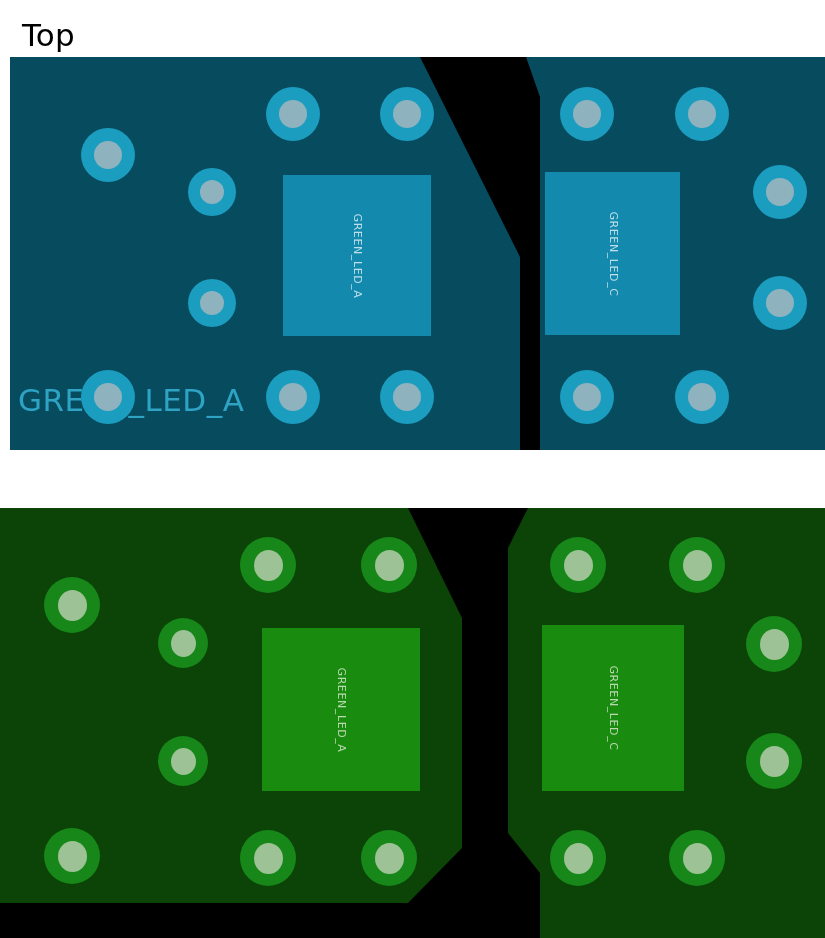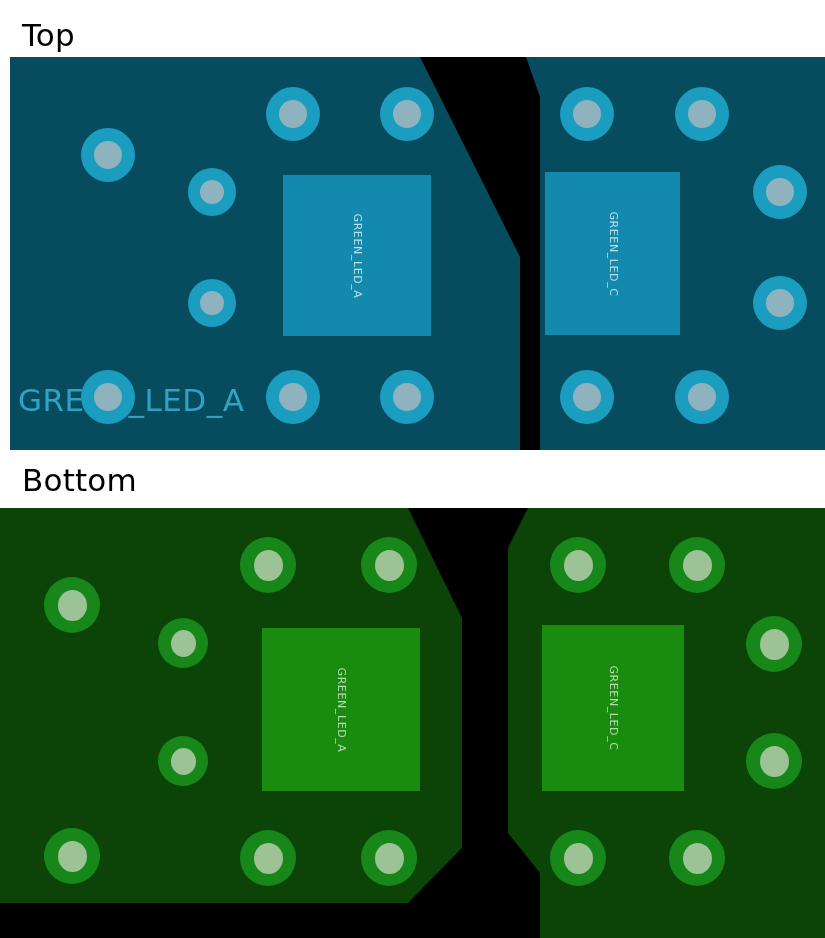--- a/index.html
+++ b/index.html
@@ -198,21 +198,20 @@
       <div class="pad blue" style="left:665px; top:313px; width:54px; height:54px;">
           <span class="ring"></span>
           <span class="drill" style="left:13px; top:13px; width:28px; height:28px;"></span>
         </div>
 
     </div>
   </div>
 
   <div class="layer-section" id="bottom-section">
 
-    <div class="layer-title" id="bottom-title">Bottom</div>
 
     <div class="canvas" id="bottom-canvas" style="left:0;">
 
       <div class="gap-black" style="left:0; top:0; width:825px; height:430px;"></div>
 
       <div class="board green" style="left:0; width:520px;
                   clip-path: polygon(0 0, 408px 0, 462px 110px, 462px 340px, 408px 395px, 0 395px);"></div>
 
       <div class="board green" style="left:490px; width:335px;
                   clip-path: polygon(38px 0, 335px 0, 335px 430px, 50px 430px, 50px 365px, 18px 325px, 18px 40px);"></div>

